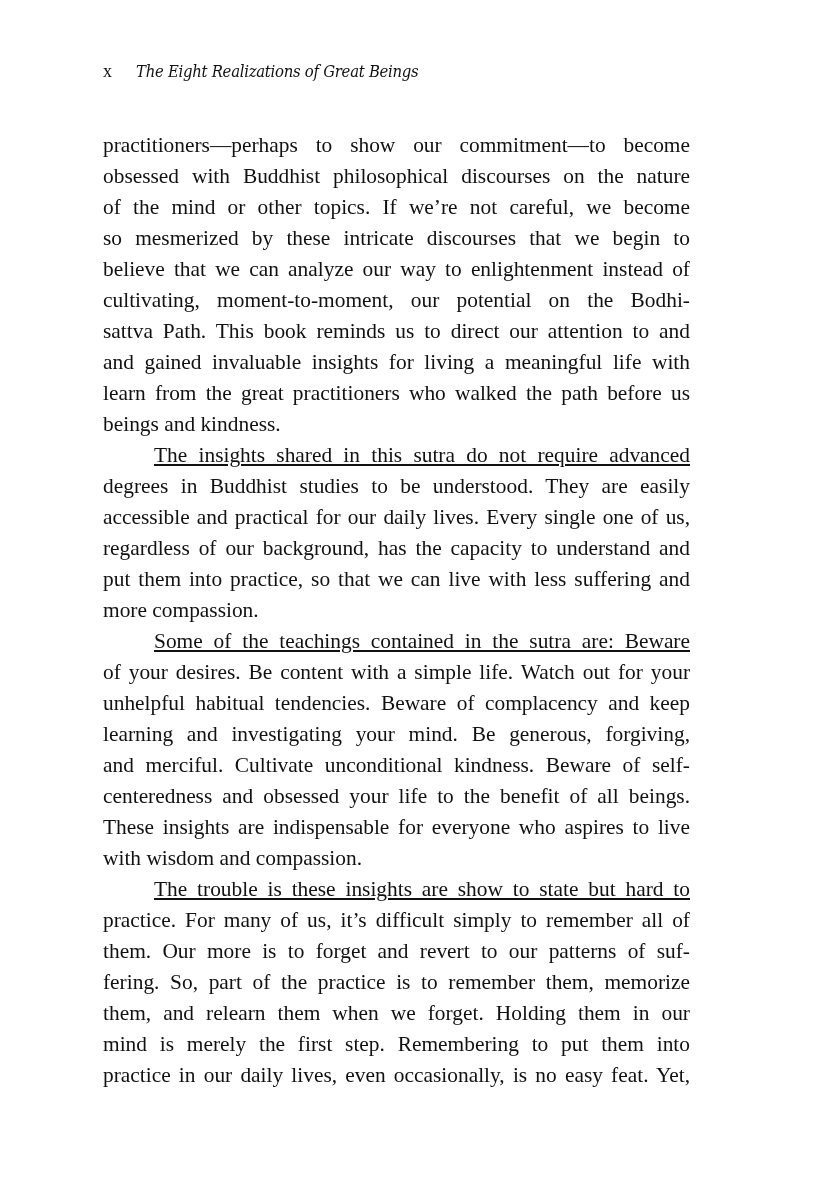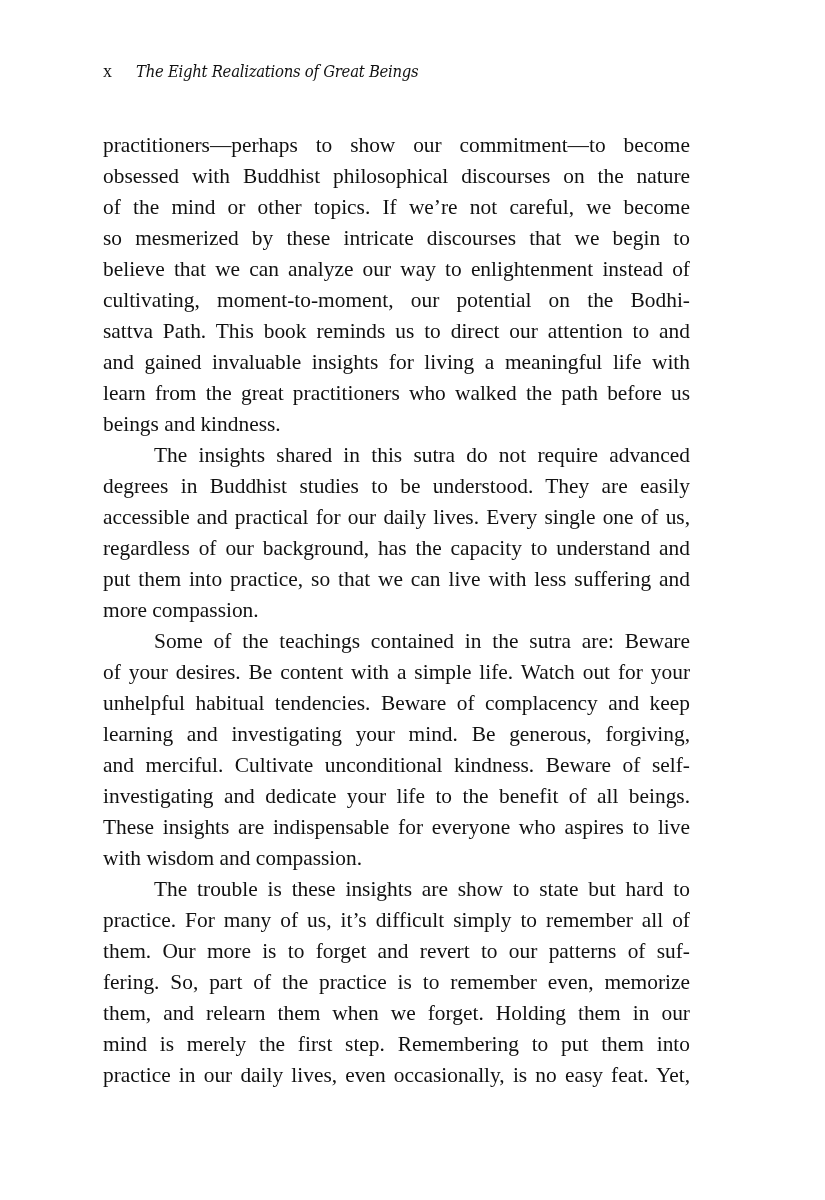--- a/index.html
+++ b/index.html
@@ -18,21 +18,21 @@
       letter-spacing: -0.3px; transform: scaleX(0.93); transform-origin: left center; display: inline-block;
     }
     .body-text {
       position: absolute; left: 103px; top: 130px; width: 587px;
       font-family: "Liberation Serif", serif; font-size: 21.4px;
     }
     .line {
       height: 31px; line-height: 31px; white-space: nowrap;
       text-align: justify; text-align-last: justify; overflow: visible;
     }
-    .line.indent { padding-left: 51px; }
+    .line.indent { padding-left: 51px; text-decoration: underline; }
     .line.last { text-align-last: left; }
   </style>
 </head>
 <body>
 
 <div class="running-head">
   <span class="folio">x</span>
   <span class="book-title">The Eight Realizations of Great Beings</span>
 </div>
 
@@ -56,26 +56,26 @@
       <div class="line">regardless of our background, has the capacity to understand and</div>
       <div class="line">put them into practice, so that we can live with less suffering and</div>
       <div class="line last">more compassion.</div>
     </div>
     <div>
       <div class="line indent">Some of the teachings contained in the sutra are: Beware</div>
       <div class="line">of your desires. Be content with a simple life. Watch out for your</div>
       <div class="line">unhelpful habitual tendencies. Beware of complacency and keep</div>
       <div class="line">learning and investigating your mind. Be generous, forgiving,</div>
       <div class="line">and merciful. Cultivate unconditional kindness. Beware of self-</div>
-      <div class="line">investigating and dedicate your life to the benefit of all beings.</div>
+      <div class="line">centeredness and obsessed your life to the benefit of all beings.</div>
       <div class="line">These insights are indispensable for everyone who aspires to live</div>
       <div class="line last">with wisdom and compassion.</div>
     </div>
     <div>
       <div class="line indent">The trouble is these insights are show to state but hard to</div>
       <div class="line">practice. For many of us, it’s difficult simply to remember all of</div>
       <div class="line">them. Our more is to forget and revert to our patterns of suf-</div>
-      <div class="line">fering. So, part of the practice is to remember even, memorize</div>
+      <div class="line">fering. So, part of the practice is to remember them, memorize</div>
       <div class="line">them, and relearn them when we forget. Holding them in our</div>
       <div class="line">mind is merely the first step. Remembering to put them into</div>
       <div class="line">practice in our daily lives, even occasionally, is no easy feat. Yet,</div>
     </div>
   </div>
 
 </body></html>

